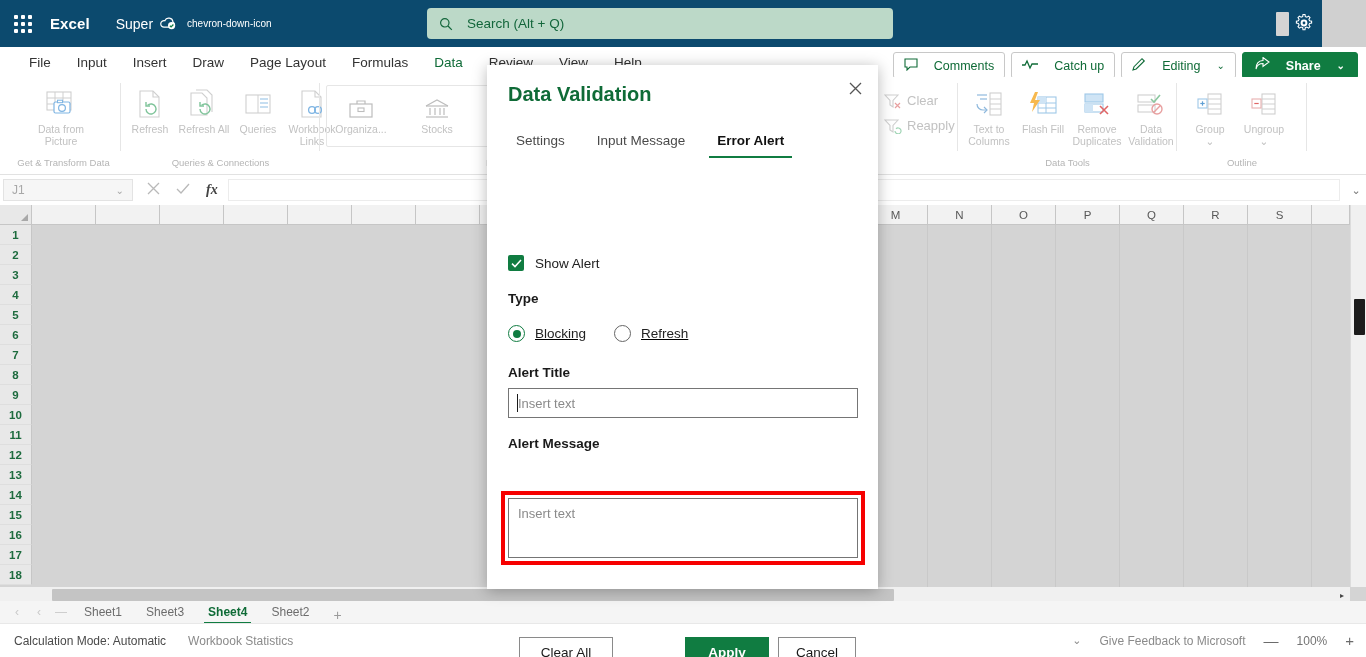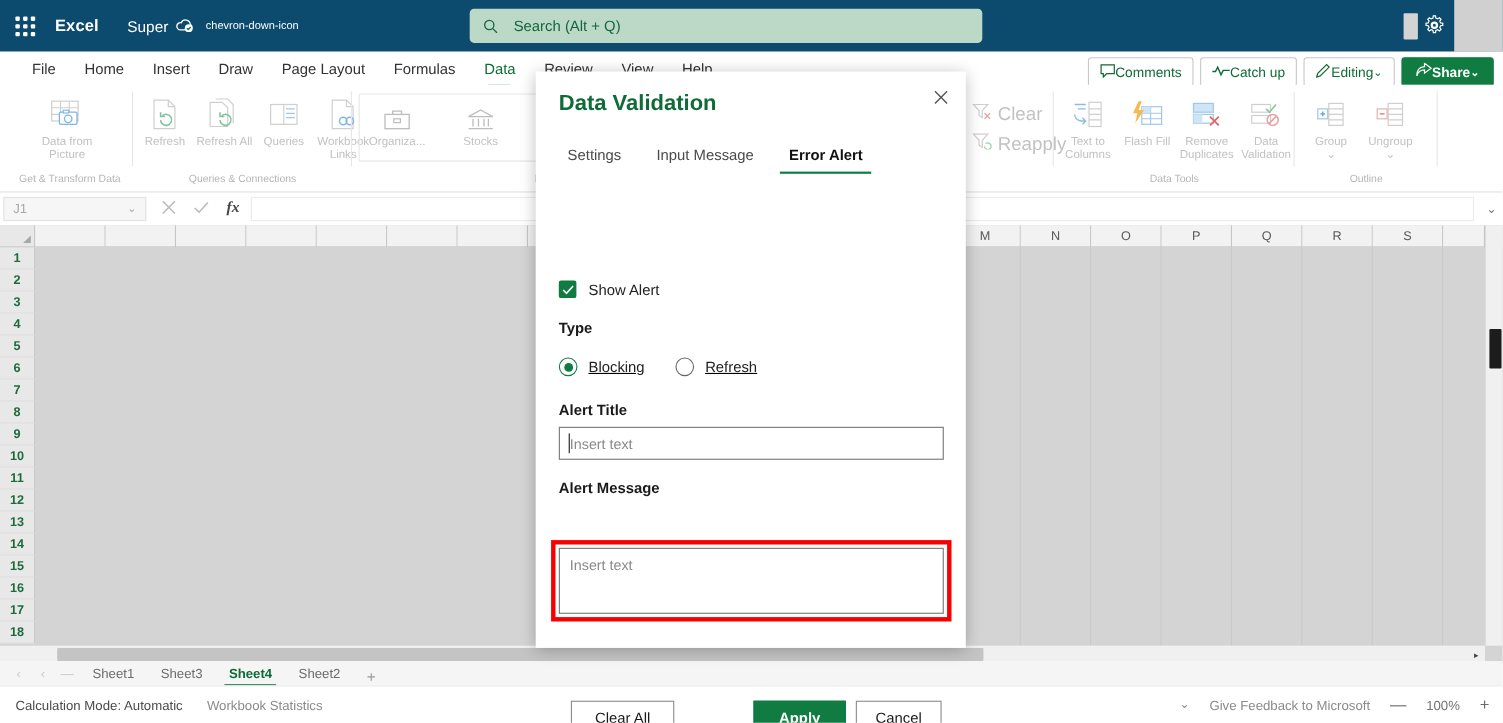--- a/index.html
+++ b/index.html
@@ -43,21 +43,21 @@
   }
   .rtab { font-size:13.5px; color:#333; padding:3px 13px; position:relative; cursor:pointer; white-space:nowrap; }
   .rtab.active { color:#0f6b37; }
   .rtab.active::after {
     content:""; position:absolute; left:50%; transform:translateX(-50%);
     bottom:-7px; width:22px; height:3px; background:#107c41; border-radius:2px;
   }
   .ribbon-right { position:absolute; right:8px; top:52px; display:flex; gap:6px; align-items:center; }
   .rbtn {
     border:1px solid #c8c8c8; background:#fff; border-radius:3px; height:27px;
-    display:flex; align-items:center; gap:0; padding:0 10px;
+    display:flex; align-items:center; gap:16px; padding:0 10px;
     font-size:12.5px; color:#0f6b37; cursor:pointer; white-space:nowrap;justify-content:center;
   }
   .rbtn.share { background:#107c41; border-color:#107c41; color:#fff; font-weight:bold; padding:0 12px; }
   .rbtn .cv { font-size:10px; }
 
   
   .ribbon-body {
     position:absolute; top:77px; left:0; width:1366px; height:98px; background:#fff;
     border-bottom:1px solid #e2e2e2;
   }
@@ -69,21 +69,21 @@
   .rgroup .sep { position:absolute; right:0; top:6px; bottom:18px; width:1px; background:#e6e6e6; }
   .ritem {
     display:inline-flex; flex-direction:column; align-items:center;
     width:54px; color:#c2c2c2; font-size:10.5px; line-height:12px; text-align:center;
     cursor:default;
   }
   .ritem .ic { height:36px; display:flex; align-items:center; justify-content:center; margin-top:4px; }
   .ritem .lbl { padding:0 1px; }
   .boxed { position:absolute; border:1px solid #e6e6e6; border-radius:2px; }
 
-  .sm-item { display:flex; align-items:center; gap:5px; color:#c2c2c2; font-size:17px; margin-bottom:6px; }
+  .sm-item { display:flex; gap:5px; color:#c2c2c2; font-size:13px; margin-bottom:6px; }
 
   
   .fbar { position:absolute; top:176px; left:0; width:1366px; height:28px; background:#fff; display:flex; align-items:center; }
   .namebox {
     width:130px; height:22px; margin-left:3px; border:1px solid #e3e3e3; background:#f6f6f6;
     display:flex; align-items:center; padding:0 8px; font-size:12px; color:#a8a8a8;
     justify-content:space-between;
   }
   .fbtns { display:flex; gap:16px; margin-left:14px; color:#b9b9b9; font-size:14px; }
   .fx { font-style:italic; font-family:"Liberation Serif", serif; font-weight:bold; color:#444; font-size:14px; }
@@ -223,21 +223,21 @@
       <svg width="20" height="20" viewBox="0 0 20 20">
           <path d="M10 6.6a3.4 3.4 0 1 0 0 6.8 3.4 3.4 0 0 0 0-6.8zm0 2a1.4 1.4 0 1 1 0 2.8 1.4 1.4 0 0 1 0-2.8z" fill="#ffffff"></path>
           <path d="M9 1.5h2l.3 2 1.6.7 1.7-1.1 1.4 1.4-1.1 1.7.7 1.6 2 .3v2l-2 .3-.7 1.6 1.1 1.7-1.4 1.4-1.7-1.1-1.6.7-.3 2H9l-.3-2-1.6-.7-1.7 1.1-1.4-1.4 1.1-1.7-.7-1.6-2-.3v-2l2-.3.7-1.6L4 4.5l1.4-1.4 1.7 1.1 1.6-.7z" fill="none" stroke="#ffffff" stroke-width="1.1"></path>
         </svg>
     </div>
     <div class="right-overlay"></div>
   </div>
 
   <div class="ribbon-tabs">
     <div class="rtab">File</div>
-    <div class="rtab">Home</div>
+    <div class="rtab">Input</div>
     <div class="rtab">Insert</div>
     <div class="rtab">Draw</div>
     <div class="rtab">Page Layout</div>
     <div class="rtab">Formulas</div>
     <div class="rtab active">Data</div>
     <div class="rtab">Review</div>
     <div class="rtab">View</div>
     <div class="rtab">Help</div>
   </div>
 

